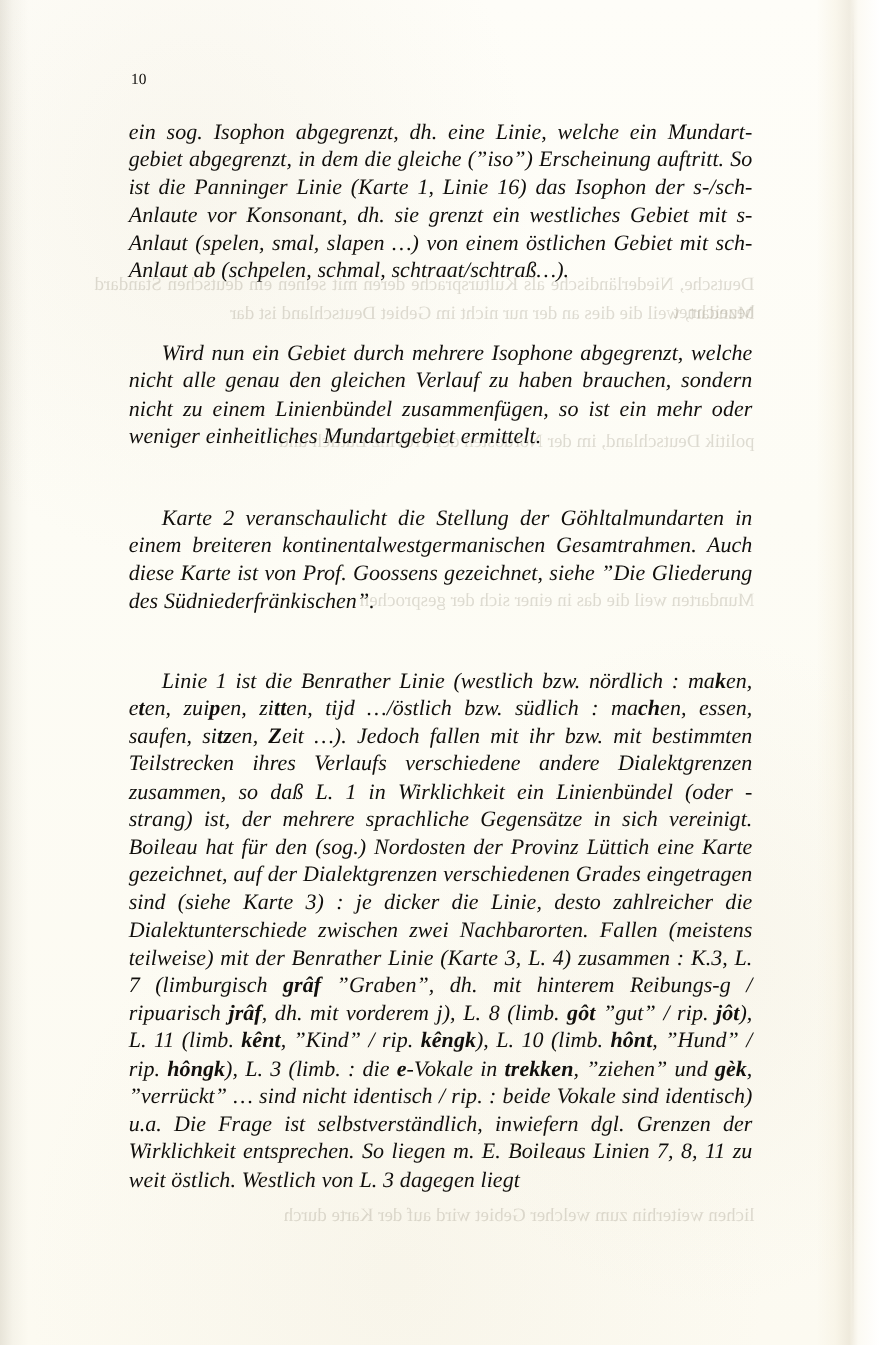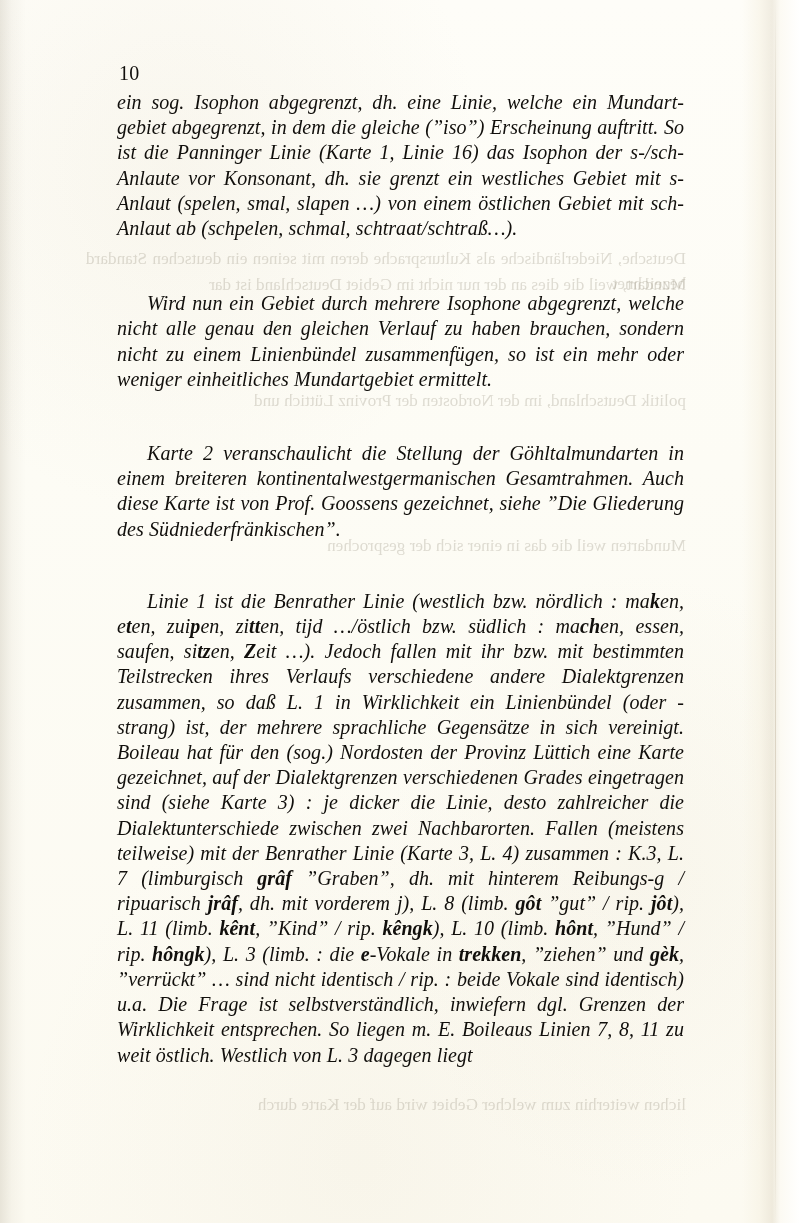--- a/index.html
+++ b/index.html
@@ -88,24 +88,24 @@
   }
 
   .content {
     position: absolute;
     left: 117px;
     top: 62px;
     width: 567px;
   }
 
   .folio {
-    font-size: 20px;
+    font-size: 14px;
     line-height: 22px;
     letter-spacing: 0.2px;
-    margin: 0 0 6px 2px;
+    margin: 0 0 24px 2px;
   }
 
   p.para {
     margin: 0;
     font-size: 20px;
     line-height: 25.2px;
     text-align: justify;
     text-justify: inter-word;
     letter-spacing: 0.05px;
     word-spacing: 0.2px;

